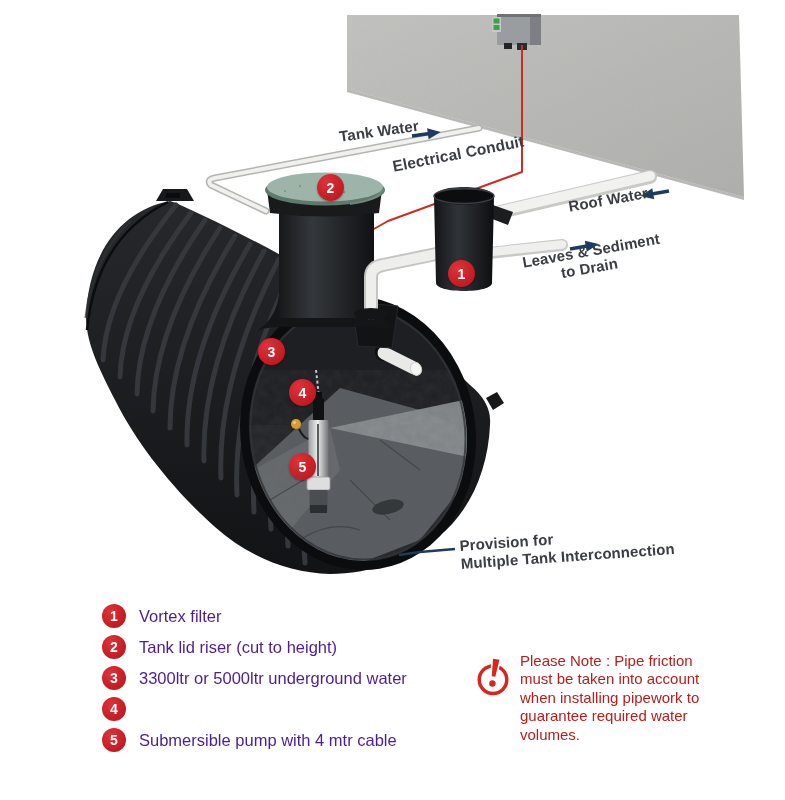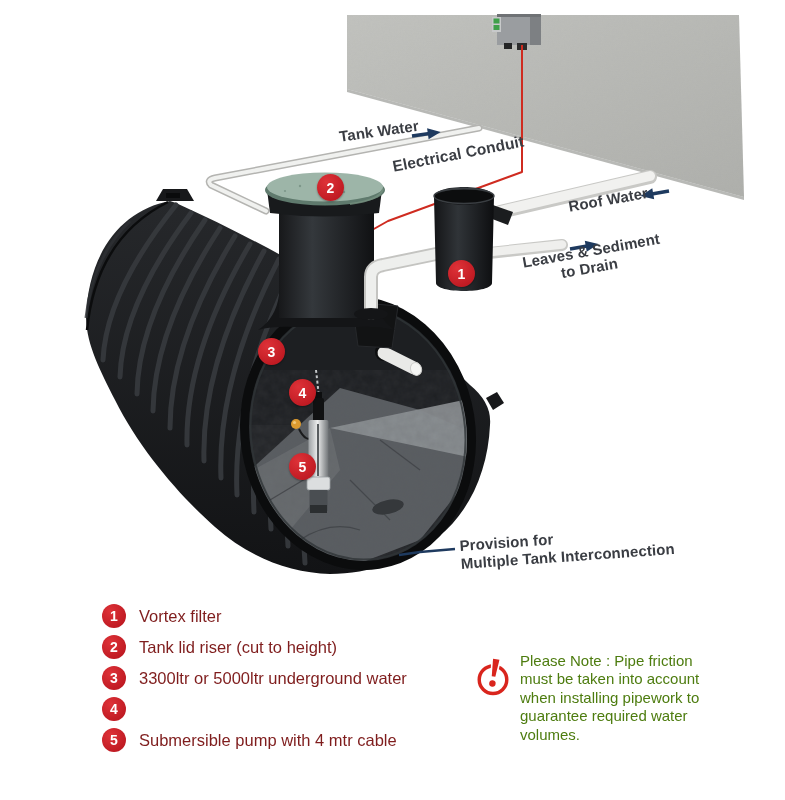--- a/index.html
+++ b/index.html
@@ -33,25 +33,25 @@
   #marker-4{left:289px;top:379px;}
   #marker-5{left:289px;top:453px;}
   
   .legend{position:absolute;left:102px;top:604px;}
   .legend-row{display:flex;align-items:center;margin-bottom:7px;height:24px;}
   .legend-dot{
     width:24px;height:24px;border-radius:50%;flex:0 0 24px;
     background:radial-gradient(circle at 35% 30%, #de3238, #b5121b);
     color:#fff;font-size:14px;font-weight:700;display:flex;align-items:center;justify-content:center;
   }
-  .legend-text{margin-left:13px;color:#7f1d1d;font-size:16.5px;}
+  .legend-text{margin-left:13px;color:#4c1d95;font-size:16.5px;}
   
   .note{position:absolute;left:474px;top:652px;width:250px;display:flex;}
   .note-icon{flex:0 0 38px;margin-top:2px;}
-  .note-text{margin-left:8px;width:196px;color:#4d7c0f;font-size:15px;line-height:18.4px;}
+  .note-text{margin-left:8px;width:196px;color:#b91c1c;font-size:15px;line-height:18.4px;}
 </style>
 </head>
 <body>
 
 <div class="stage">
 
   <svg class="scene" width="785" height="800" viewBox="0 0 785 800">
     <defs>
       <filter id="concrete" x="-5%" y="-5%" width="110%" height="110%">
         <feTurbulence type="fractalNoise" baseFrequency="0.55" numOctaves="3" seed="7" result="n"></feTurbulence>

